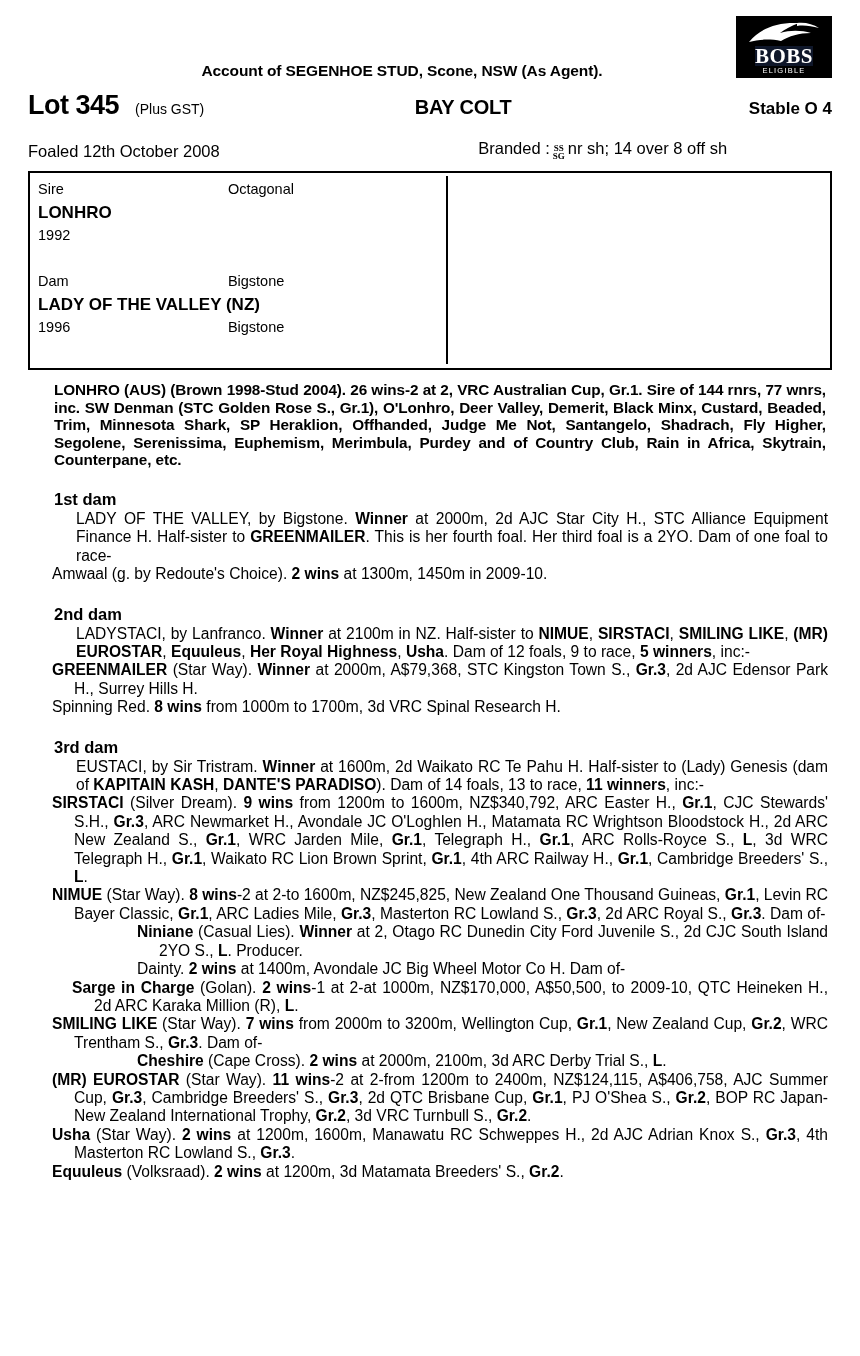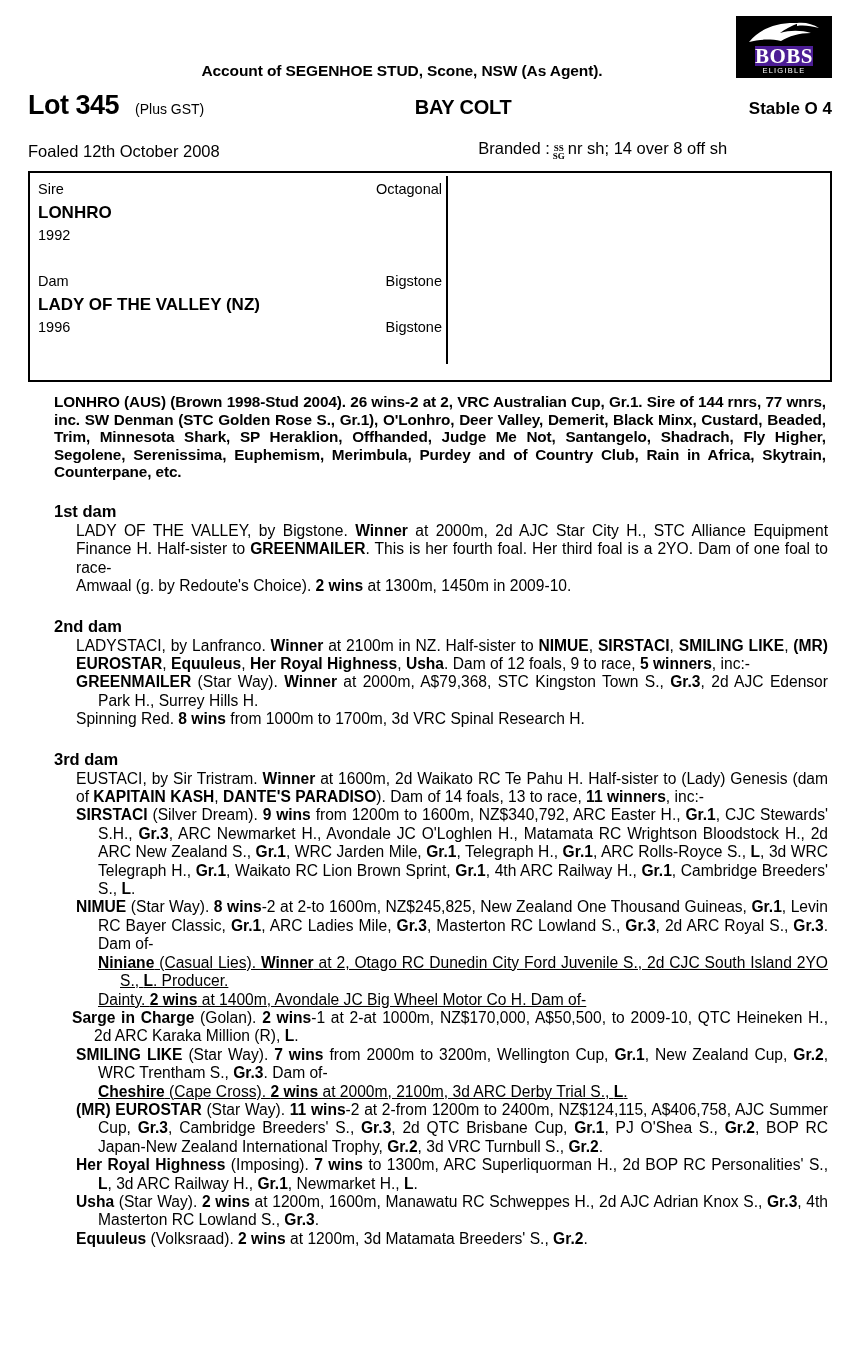--- a/index.html
+++ b/index.html
@@ -40,21 +40,21 @@
     width: 74px;
     height: 26px;
   }
   .bobs-logo .bobs-word {
     color: #ffffff;
     font-family: "Liberation Serif", serif;
     font-weight: bold;
     font-size: 21px;
     letter-spacing: 0.5px;
     line-height: 20px;
-    background: #4c1d95;
+    background: #0f172a;
     z-index: 2;
   }
   .bobs-logo .bobs-sub {
     color: #ffffff;
     font-family: "Liberation Sans", sans-serif;
     font-size: 7.5px;
     letter-spacing: 1.2px;
     line-height: 9px;
     z-index: 2;
   }
@@ -120,41 +120,41 @@
     font-family: "Liberation Serif", serif;
     font-weight: bold;
   }
   .brand-glyph span { display: block; }
 
   
   .ped-box {
     border: 2px solid #000;
     display: flex;
     font-size: 14.5px;
-    padding: 3px 0 16px 0;
+    padding: 3px 0 4px 0;
   }
   .ped-left {
     flex: 0 0 52%;
     padding: 2px 4px 2px 8px;
   }
   .ped-right {
     flex: 1 1 auto;
     border-left: 2px solid #000;
     padding: 2px 8px 2px 8px;
   }
   .ped-row {
     display: flex;
     align-items: baseline;
     height: 23px;
     line-height: 23px;
     white-space: nowrap;
   }
   .ped-label { flex: 0 0 47%; }
   .ped-label.strong { font-weight: bold; font-size: 17px; }
-  .ped-val { flex: 1 1 auto; text-align: right; }
+  .ped-val { flex: 1 1 auto; }
   .dot-row {
     display: flex;
     align-items: baseline;
     height: 23px;
     line-height: 23px;
     overflow: hidden;
     white-space: nowrap;
   }
   .dot-row .nm { flex: 0 0 auto; margin-top: 37px; }
   .dot-row .dots {
@@ -186,22 +186,22 @@
     margin-bottom: 1px;
     padding-left: 26px;
   }
   .blk {
     font-size: 15.6px;
     line-height: 18.4px;
     text-align: justify;
     padding-left: 26px;
     padding-right: 4px;
   }
-  .ind2 { margin-left: 44px; text-indent: -22px; }
-  .ind3 { margin-left: 66px; text-indent: -22px; text-decoration: underline; }
+  .ind2 { margin-left: 20px; text-indent: -22px; }
+  .ind3 { margin-left: 105px; text-indent: -22px; }
   .ind4 { margin-left: 40px; text-indent: -22px; }
   .hang0 { text-indent: 0; margin-left: 22px; }
   b { font-weight: bold; }
 </style>
 </head>
 <body>
 
 <div class="page">
 
   <div class="bobs-logo">
@@ -319,18 +319,17 @@
       <div class="dam-head">3rd dam</div>
       <div class="blk hang0">EUSTACI, by Sir Tristram. <b>Winner</b> at 1600m, 2d Waikato RC Te Pahu H. Half-sister to (Lady) Genesis (dam of <b>KAPITAIN KASH</b>, <b>DANTE'S PARADISO</b>). Dam of 14 foals, 13 to race, <b>11 winners</b>, inc:-</div>
       <div class="blk ind2"><b>SIRSTACI</b> (Silver Dream). <b>9 wins</b> from 1200m to 1600m, NZ$340,792, ARC Easter H., <b>Gr.1</b>, CJC Stewards' S.H., <b>Gr.3</b>, ARC Newmarket H., Avondale JC O'Loghlen H., Matamata RC Wrightson Bloodstock H., 2d ARC New Zealand S., <b>Gr.1</b>, WRC Jarden Mile, <b>Gr.1</b>, Telegraph H., <b>Gr.1</b>, ARC Rolls-Royce S., <b>L</b>, 3d WRC Telegraph H., <b>Gr.1</b>, Waikato RC Lion Brown Sprint, <b>Gr.1</b>, 4th ARC Railway H., <b>Gr.1</b>, Cambridge Breeders' S., <b>L</b>.</div>
       <div class="blk ind2"><b>NIMUE</b> (Star Way). <b>8 wins</b>-2 at 2-to 1600m, NZ$245,825, New Zealand One Thousand Guineas, <b>Gr.1</b>, Levin RC Bayer Classic, <b>Gr.1</b>, ARC Ladies Mile, <b>Gr.3</b>, Masterton RC Lowland S., <b>Gr.3</b>, 2d ARC Royal S., <b>Gr.3</b>. Dam of-</div>
       <div class="blk ind3"><b>Niniane</b> (Casual Lies). <b>Winner</b> at 2, Otago RC Dunedin City Ford Juvenile S., 2d CJC South Island 2YO S., <b>L</b>. Producer.</div>
       <div class="blk ind3">Dainty. <b>2 wins</b> at 1400m, Avondale JC Big Wheel Motor Co H. Dam of-</div>
       <div class="blk ind4"><b>Sarge in Charge</b> (Golan). <b>2 wins</b>-1 at 2-at 1000m, NZ$170,000, A$50,500, to 2009-10, QTC Heineken H., 2d ARC Karaka Million (R), <b>L</b>.</div>
       <div class="blk ind2"><b>SMILING LIKE</b> (Star Way). <b>7 wins</b> from 2000m to 3200m, Wellington Cup, <b>Gr.1</b>, New Zealand Cup, <b>Gr.2</b>, WRC Trentham S., <b>Gr.3</b>. Dam of-</div>
       <div class="blk ind3"><b>Cheshire</b> (Cape Cross). <b>2 wins</b> at 2000m, 2100m, 3d ARC Derby Trial S., <b>L</b>.</div>
       <div class="blk ind2"><b>(MR) EUROSTAR</b> (Star Way). <b>11 wins</b>-2 at 2-from 1200m to 2400m, NZ$124,115, A$406,758, AJC Summer Cup, <b>Gr.3</b>, Cambridge Breeders' S., <b>Gr.3</b>, 2d QTC Brisbane Cup, <b>Gr.1</b>, PJ O'Shea S., <b>Gr.2</b>, BOP RC Japan-New Zealand International Trophy, <b>Gr.2</b>, 3d VRC Turnbull S., <b>Gr.2</b>.</div>
-      <div class="blk ind2"><b>Her Royal Highness</b> (Imposing). <b>7 wins</b> to 1300m, ARC Superliquorman H., 2d BOP RC Personalities' S., <b>L</b>, 3d ARC Railway H., <b>Gr.1</b>, Newmarket H., <b>L</b>.</div>
       <div class="blk ind2"><b>Usha</b> (Star Way). <b>2 wins</b> at 1200m, 1600m, Manawatu RC Schweppes H., 2d AJC Adrian Knox S., <b>Gr.3</b>, 4th Masterton RC Lowland S., <b>Gr.3</b>.</div>
       <div class="blk ind2"><b>Equuleus</b> (Volksraad). <b>2 wins</b> at 1200m, 3d Matamata Breeders' S., <b>Gr.2</b>.</div>
     </div>
 
 </div>
 
 </body></html>

